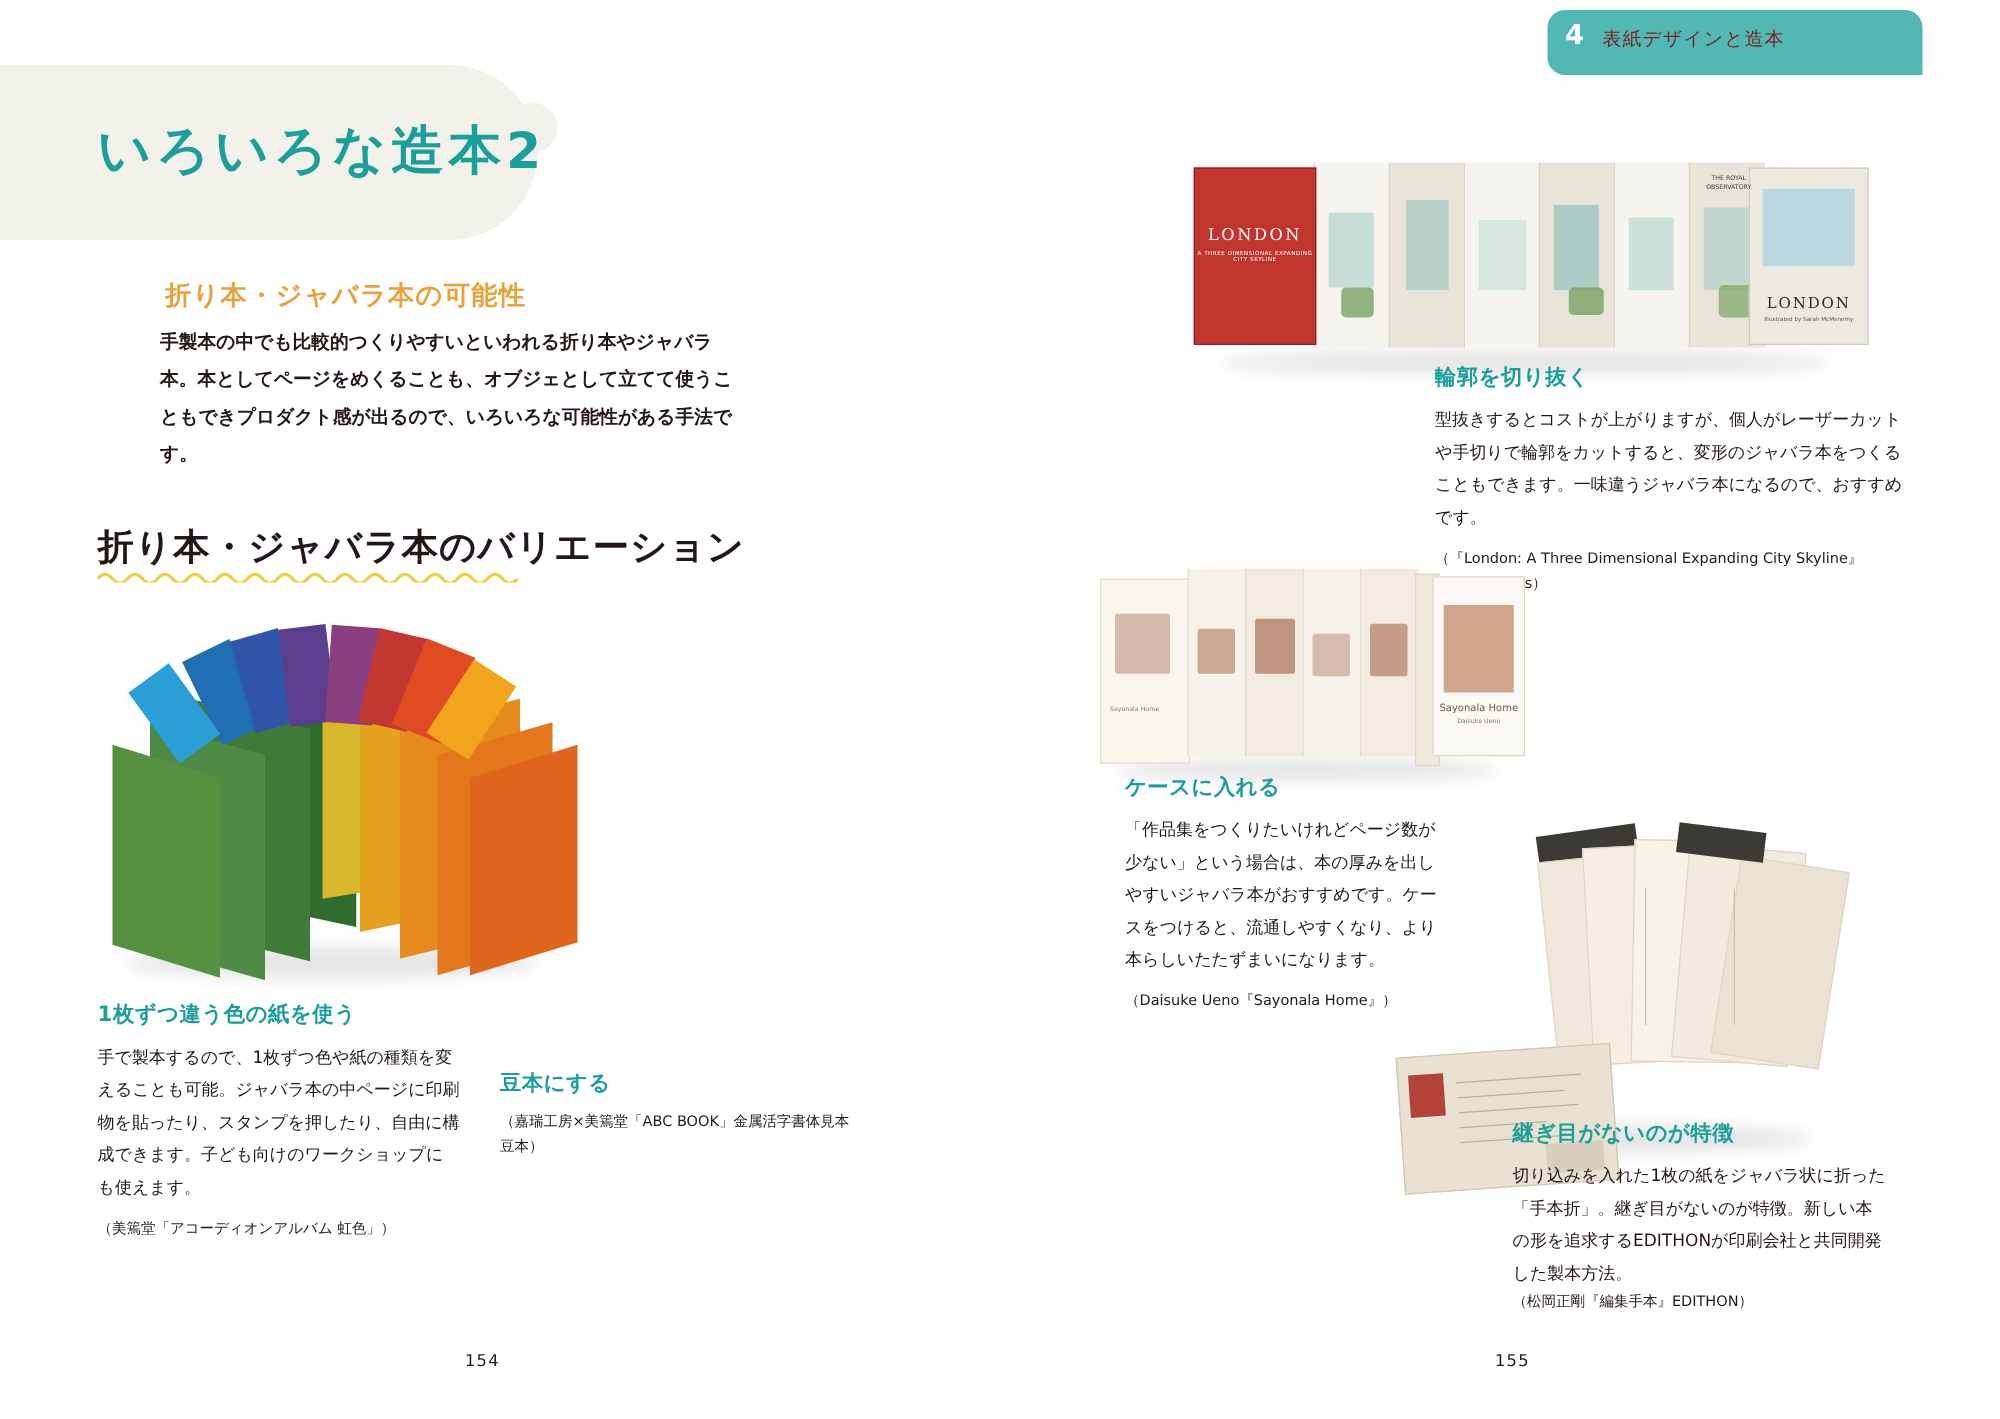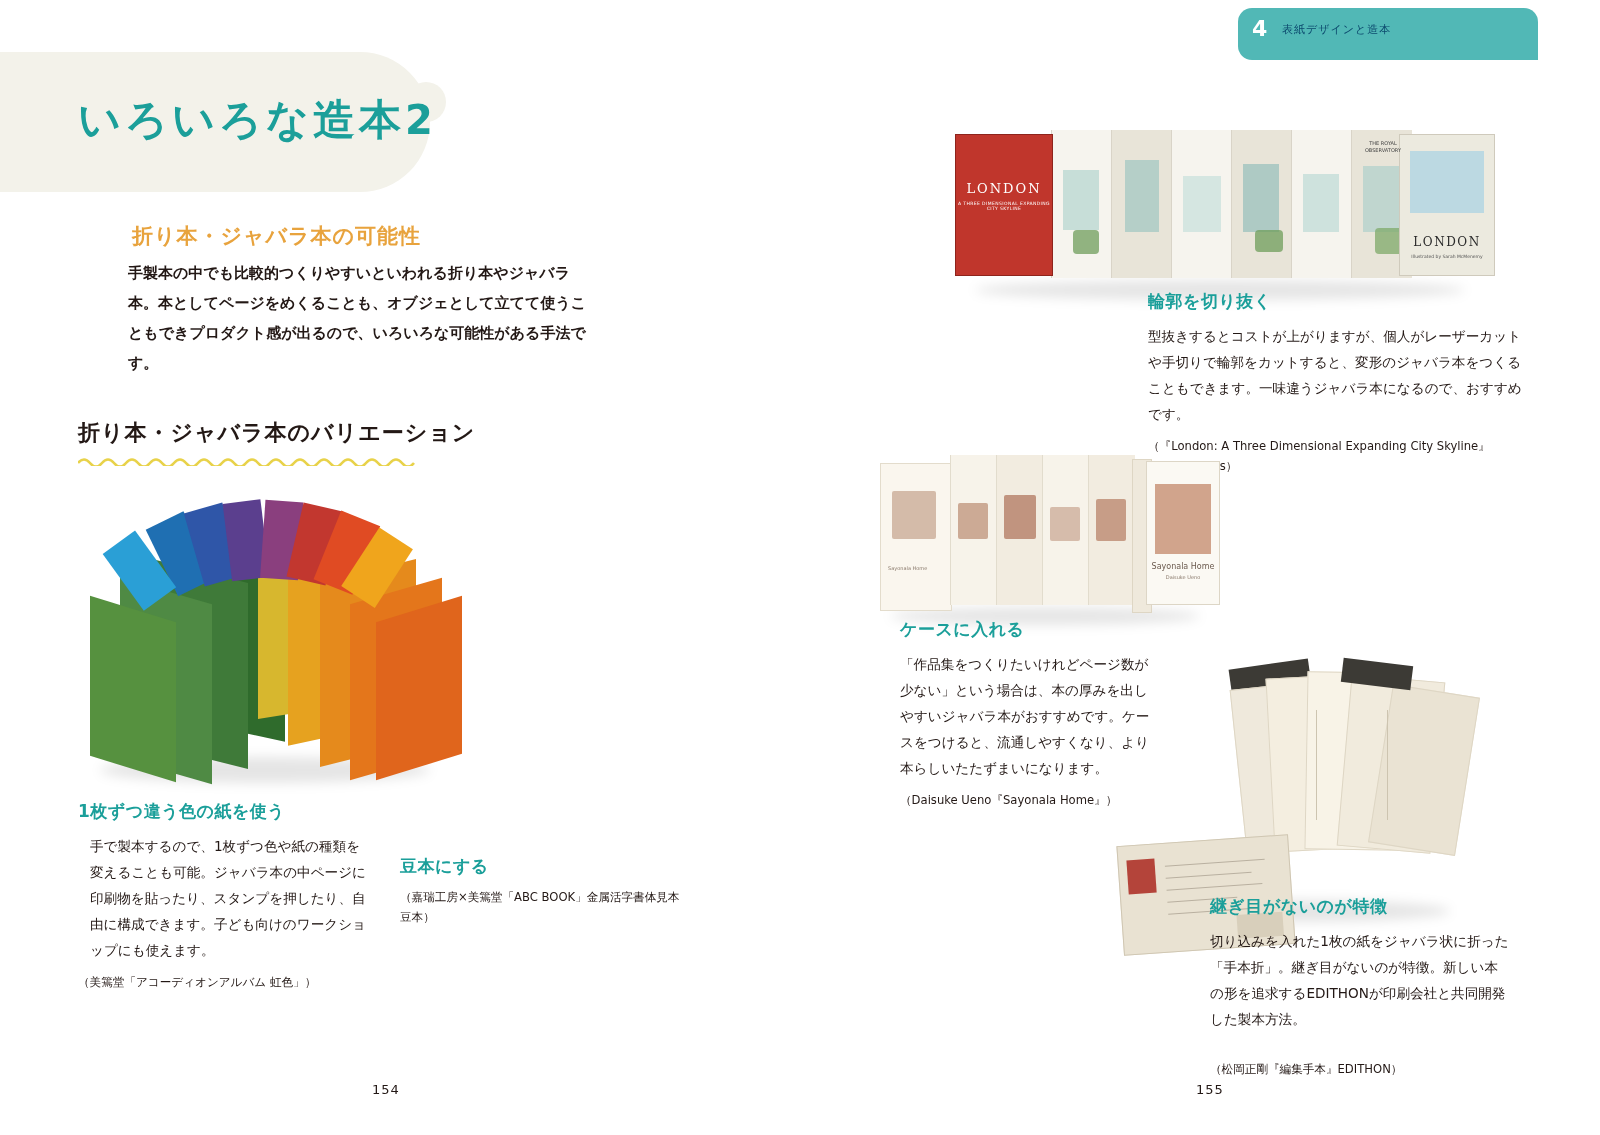--- a/index.html
+++ b/index.html
@@ -30,40 +30,40 @@
     font-family:"DejaVu Sans","Liberation Sans",sans-serif;
   }
   .page-title .num{font-size:40px;}
 
   
   .chap-tab{
     position:absolute;right:62px;top:8px;width:300px;height:52px;
     background:#51b8b6;border-radius:14px 14px 0 14px;
   }
   .chap-tab .txt{
-    position:absolute;left:20px;top:14px;color:#0c4a6e;font-size:11px;letter-spacing:1px;
+    position:absolute;left:20px;top:14px;color:#7f1d1d;font-size:15px;letter-spacing:1px;
   }
   .chap-tab .num{
     position:absolute;left:-0px;top:8px;color:#fff;font-size:22px;font-weight:700;
   }
   .chap-tab-inner{position:relative;width:100%;height:100%;}
 
   
   .lead-head{
     position:absolute;left:132px;top:222px;
     font-size:21px;font-weight:700;color:#e8a33d;letter-spacing:1px;
   }
   .lead-body{
     position:absolute;left:128px;top:258px;width:460px;
     font-size:15px;line-height:2.0;font-weight:700;color:#231815;
   }
 
   .sec-head{
     position:absolute;left:78px;top:418px;
-    font-size:22px;font-weight:700;letter-spacing:1px;color:#231815;
+    font-size:29px;font-weight:700;letter-spacing:1px;color:#231815;
   }
   .squiggle{
     position:absolute;left:78px;top:456px;width:340px;height:10px;
   }
 
   .cap-head{
     font-size:17px;font-weight:700;color:#1b9f9a;letter-spacing:.5px;
   }
   .cap-body{
     font-size:13.6px;line-height:1.92;color:#231815;
@@ -176,21 +176,21 @@
     <i style="left:152px;top:-4px;width:38px;height:78px;background:#5b3f8e;transform:rotate(-7deg);"></i>
     <i style="left:180px;top:-4px;width:38px;height:78px;background:#8a3f7e;transform:rotate(4deg);"></i>
     <i style="left:206px;top:0px;width:40px;height:76px;background:#c2372f;transform:rotate(13deg);"></i>
     <i style="left:232px;top:8px;width:42px;height:74px;background:#e04b23;transform:rotate(22deg);"></i>
     <i style="left:60px;top:24px;width:40px;height:70px;background:#2a9fd6;transform:rotate(-36deg);"></i>
     <i style="left:258px;top:22px;width:40px;height:70px;background:#f0a51c;transform:rotate(33deg);"></i>
   </div>
 
   <div class="blk" style="left:78px;top:800px;width:290px;">
     <div class="cap-head">1枚ずつ違う色の紙を使う</div>
-    <div class="cap-body" style="margin-top:10px;margin-left:12px;">手で製本するので、1枚ずつ色や紙の種類を変えることも可能。ジャバラ本の中ページに印刷物を貼ったり、スタンプを押したり、自由に構成できます。子ども向けのワークショップにも使えます。</div>
+    <div class="cap-body" style="margin-top:10px;">手で製本するので、1枚ずつ色や紙の種類を変えることも可能。ジャバラ本の中ページに印刷物を貼ったり、スタンプを押したり、自由に構成できます。子ども向けのワークショップにも使えます。</div>
     <div class="cap-src" style="margin-top:10px;">（美篶堂「アコーディオンアルバム 虹色」）</div>
   </div>
 
 
   <div class="blk" style="left:400px;top:855px;width:280px;">
     <div class="cap-head">豆本にする</div>
     <div class="cap-src" style="margin-top:10px;">（嘉瑞工房×美篶堂「ABC BOOK」金属活字書体見本 豆本）</div>
   </div>
 
   <div class="folio l">154</div>
@@ -282,18 +282,18 @@
       <div class="ln" style="top:46px;width:96px;"></div>
       <div class="ln" style="top:58px;width:70px;"></div>
       <div class="ln" style="top:70px;width:90px;"></div>
       <div style="position:absolute;right:10px;bottom:8px;width:46px;height:24px;background:#d8cfbb;"></div>
     </div>
   </div>
 
   <div class="blk" style="left:1210px;top:895px;width:300px;">
     <div class="cap-head">継ぎ目がないのが特徴</div>
     <div class="cap-body" style="margin-top:10px;">切り込みを入れた1枚の紙をジャバラ状に折った「手本折」。継ぎ目がないのが特徴。新しい本の形を追求するEDITHONが印刷会社と共同開発した製本方法。</div>
-    <div class="cap-src" style="margin-top:28px;">（松岡正剛『編集手本』EDITHON）</div>
+    <div class="cap-src" style="margin-top:0;">（松岡正剛『編集手本』EDITHON）</div>
   </div>
 
   <div class="folio r">155</div>
 
 </div>
 
 </body></html>

